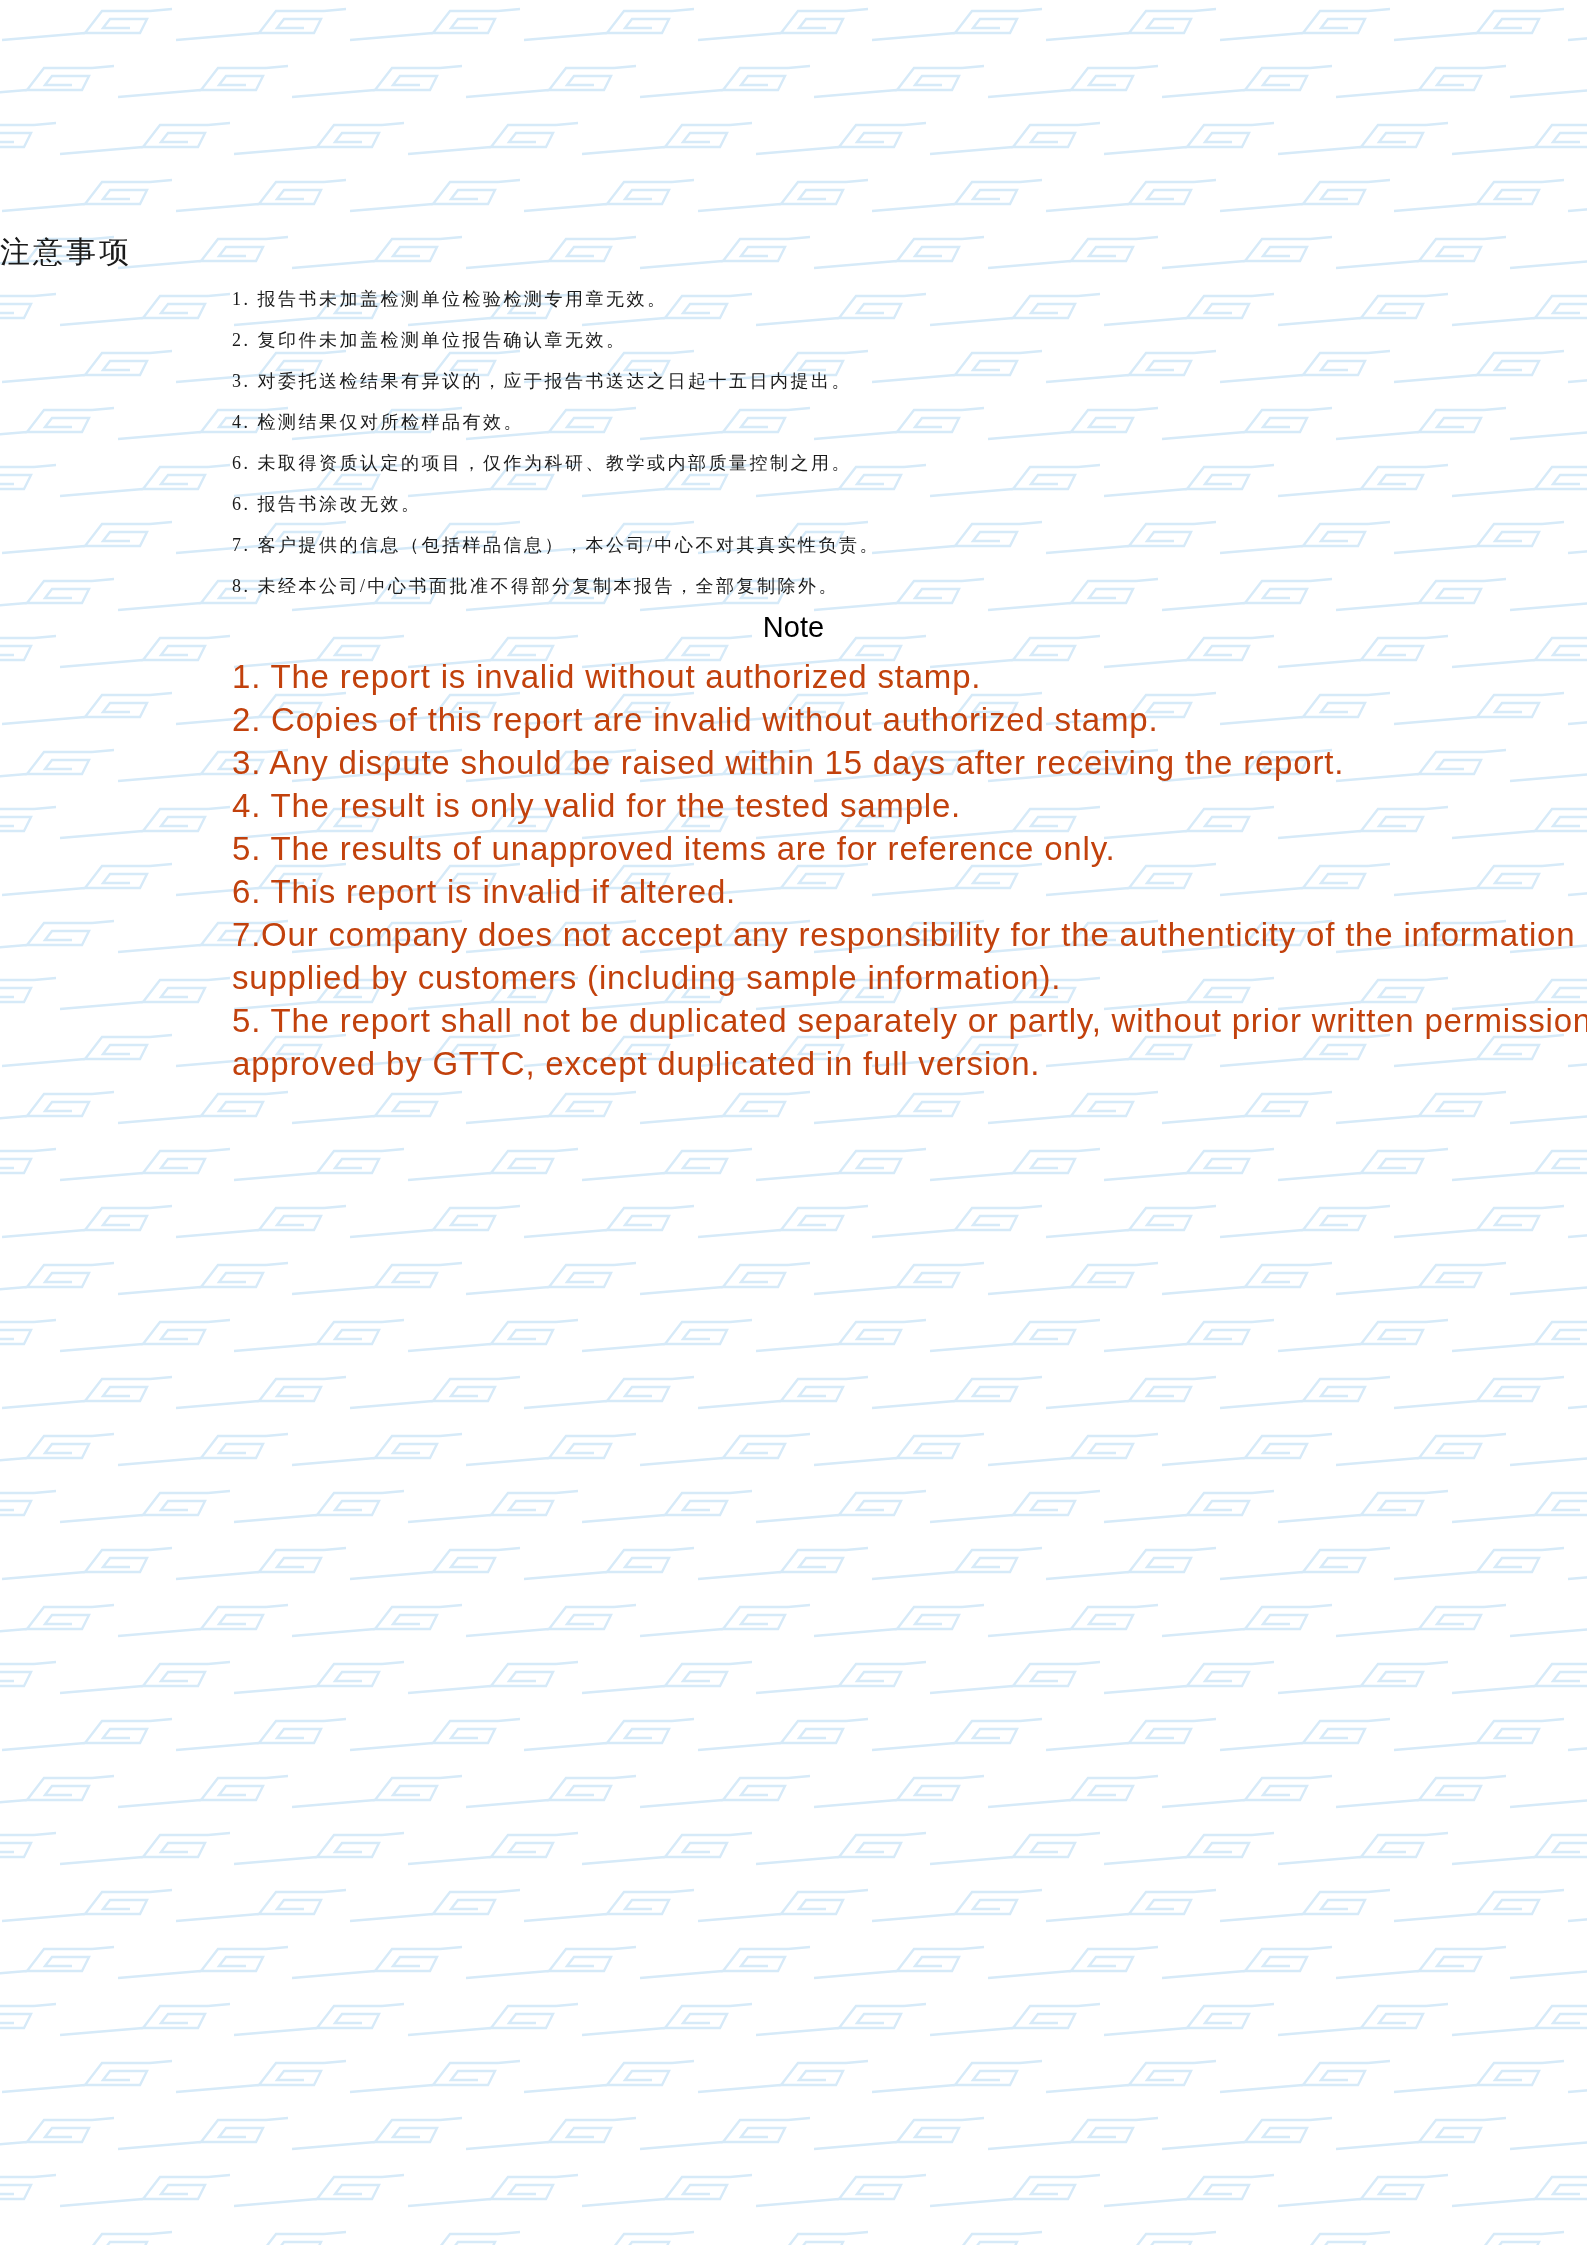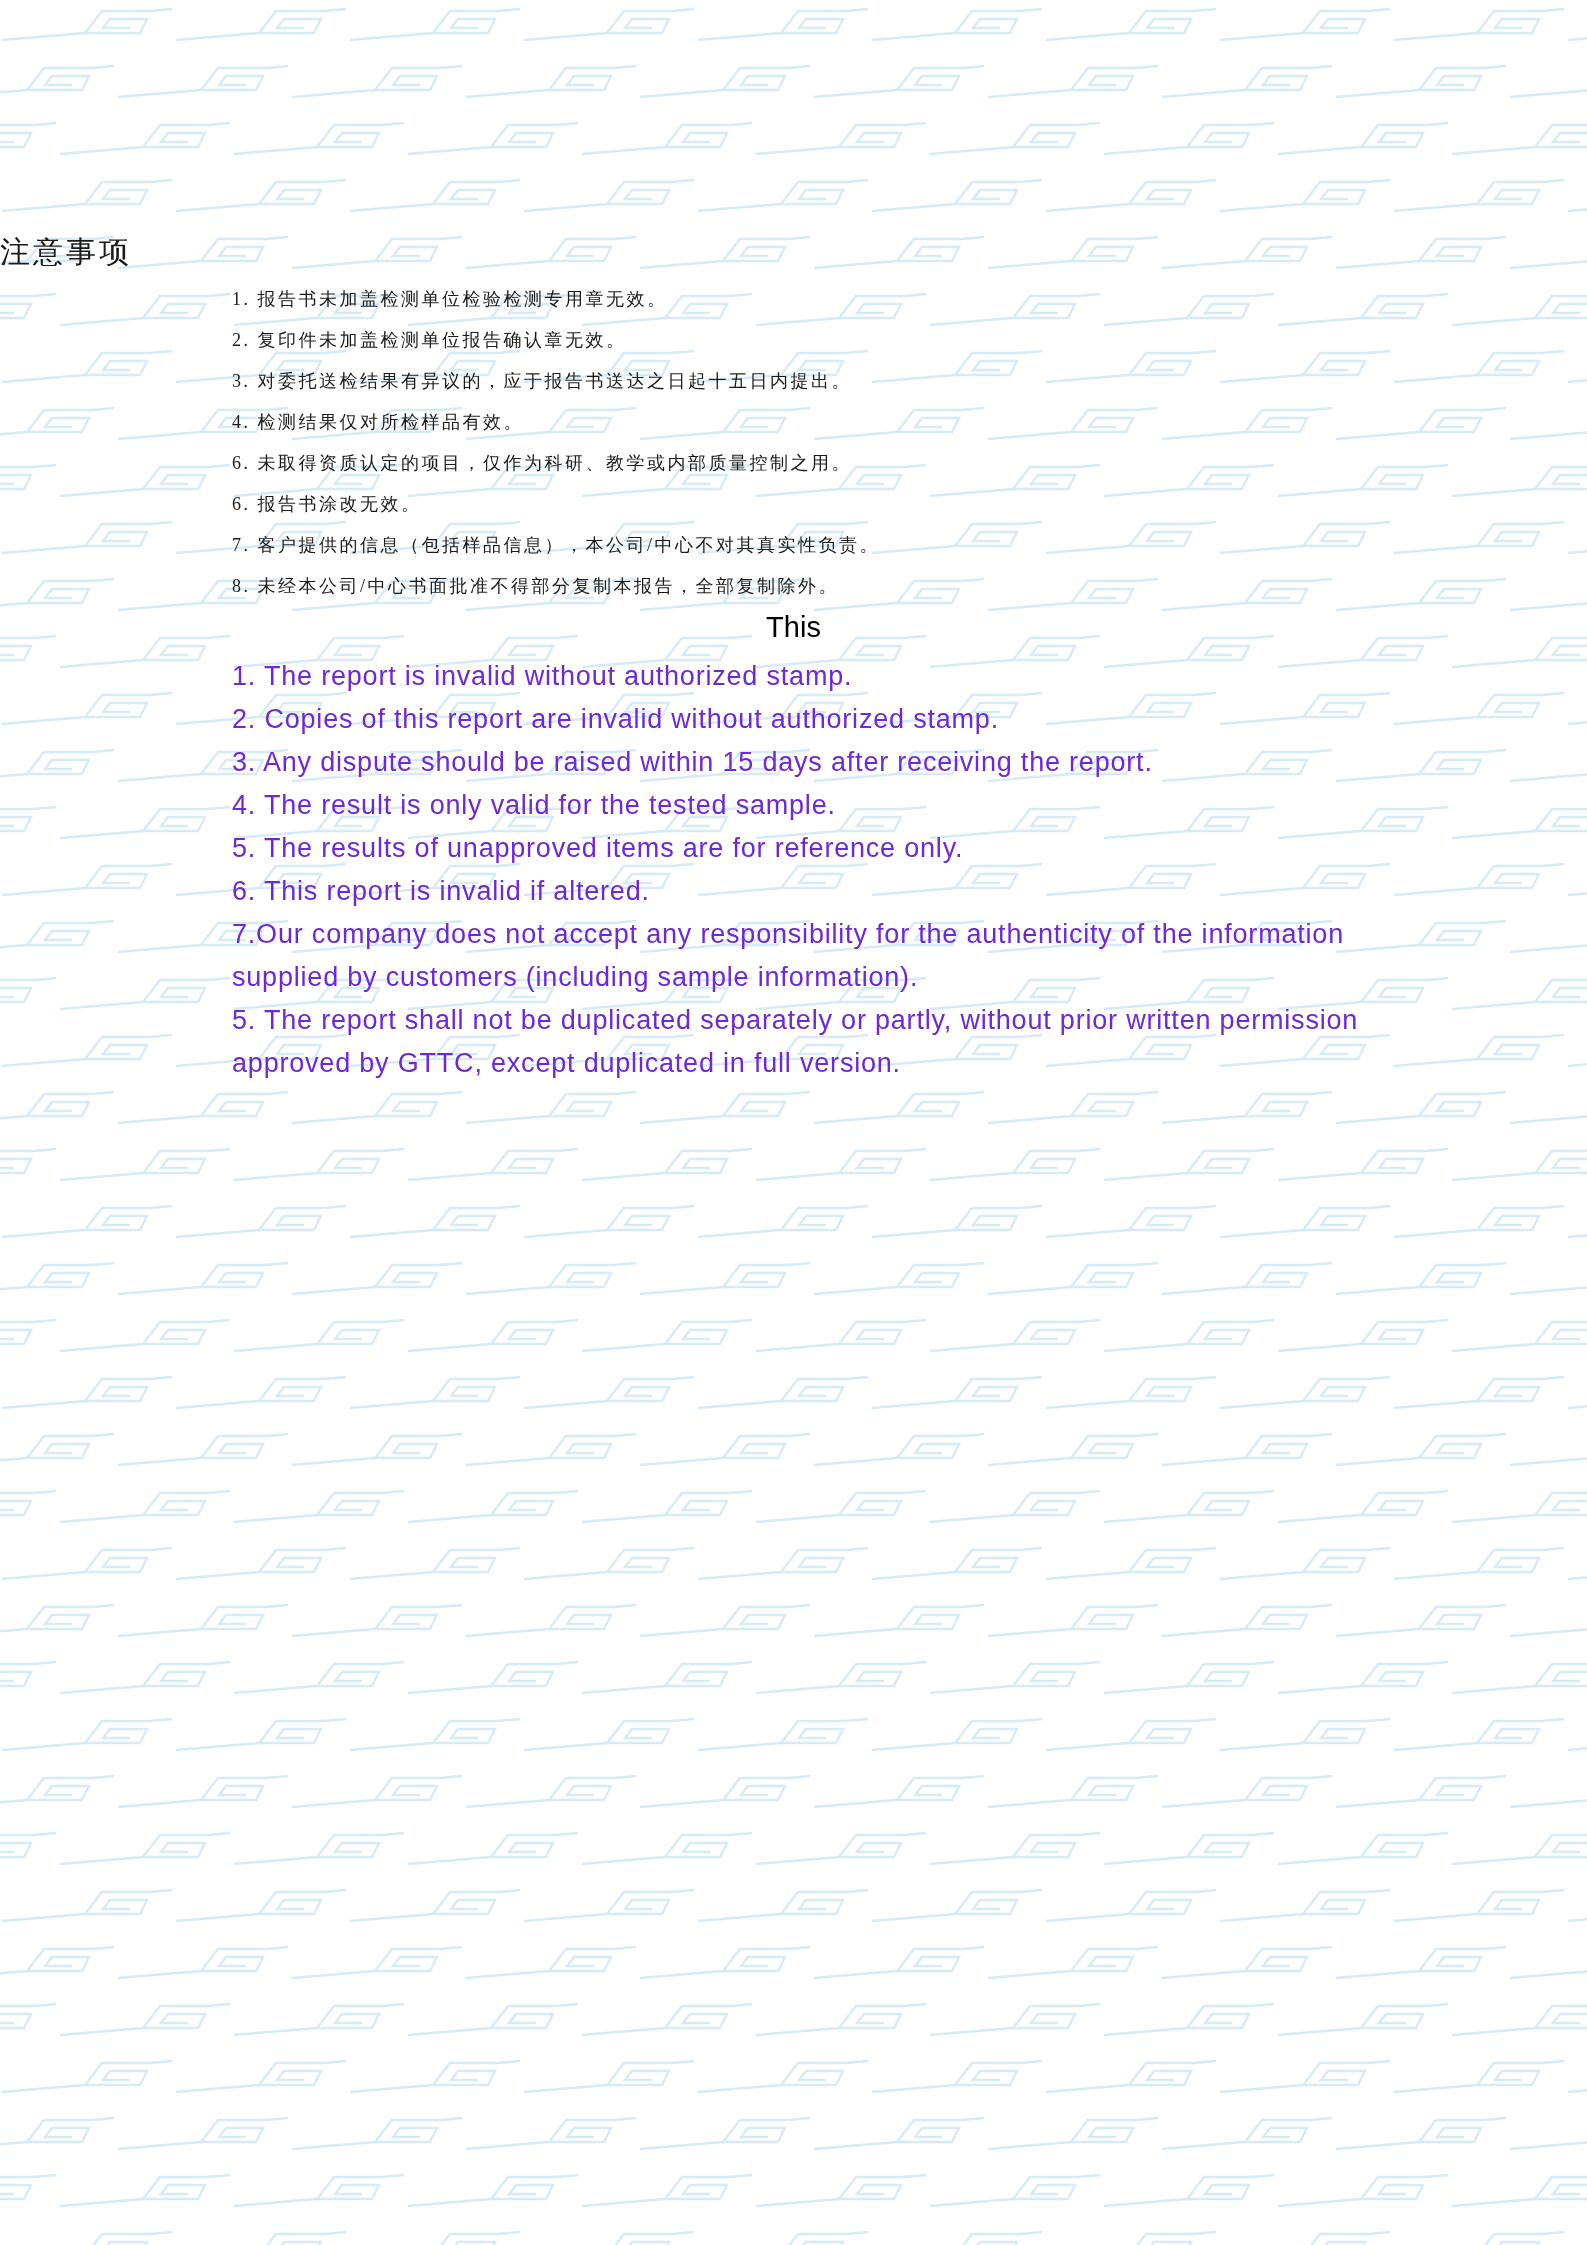--- a/index.html
+++ b/index.html
@@ -52,24 +52,24 @@
     font-weight:normal;
     color:#000;
   }
   .en-list {
     margin-top:8px;
     margin-left:232px;
     margin-right:90px;
   }
   .en-line {
     font-family:"Liberation Sans", sans-serif;
-    font-size:27px;
+    font-size:33px;
     line-height:43px;
     letter-spacing:0.8px;
-    color:#6d28d9;
+    color:#c2410c;
     white-space:nowrap;
   }
 </style>
 </head>
 <body>
 
 <div class="page">
 
   <svg class="watermark-svg" xmlns="http://www.w3.org/2000/svg" width="1587" height="2245">
     <defs>
@@ -98,21 +98,21 @@
       <div class="cn-line">1. 报告书未加盖检测单位检验检测专用章无效。</div>
       <div class="cn-line">2. 复印件未加盖检测单位报告确认章无效。</div>
       <div class="cn-line">3. 对委托送检结果有异议的，应于报告书送达之日起十五日内提出。</div>
       <div class="cn-line">4. 检测结果仅对所检样品有效。</div>
       <div class="cn-line">6. 未取得资质认定的项目，仅作为科研、教学或内部质量控制之用。</div>
       <div class="cn-line">6. 报告书涂改无效。</div>
       <div class="cn-line">7. 客户提供的信息（包括样品信息），本公司/中心不对其真实性负责。</div>
       <div class="cn-line">8. 未经本公司/中心书面批准不得部分复制本报告，全部复制除外。</div>
     </div>
 
-    <div class="note-title">This</div>
+    <div class="note-title">Note</div>
 
     <div class="en-list">
       <div class="en-line">1. The report is invalid without authorized stamp.</div>
       <div class="en-line">2. Copies of this report are invalid without authorized stamp.</div>
       <div class="en-line">3. Any dispute should be raised within 15 days after receiving the report.</div>
       <div class="en-line">4. The result is only valid for the tested sample.</div>
       <div class="en-line">5. The results of unapproved items are for reference only.</div>
       <div class="en-line">6. This report is invalid if altered.</div>
       <div class="en-line">7.Our company does not accept any responsibility for the authenticity of the information</div>
       <div class="en-line">supplied by customers (including sample information).</div>

